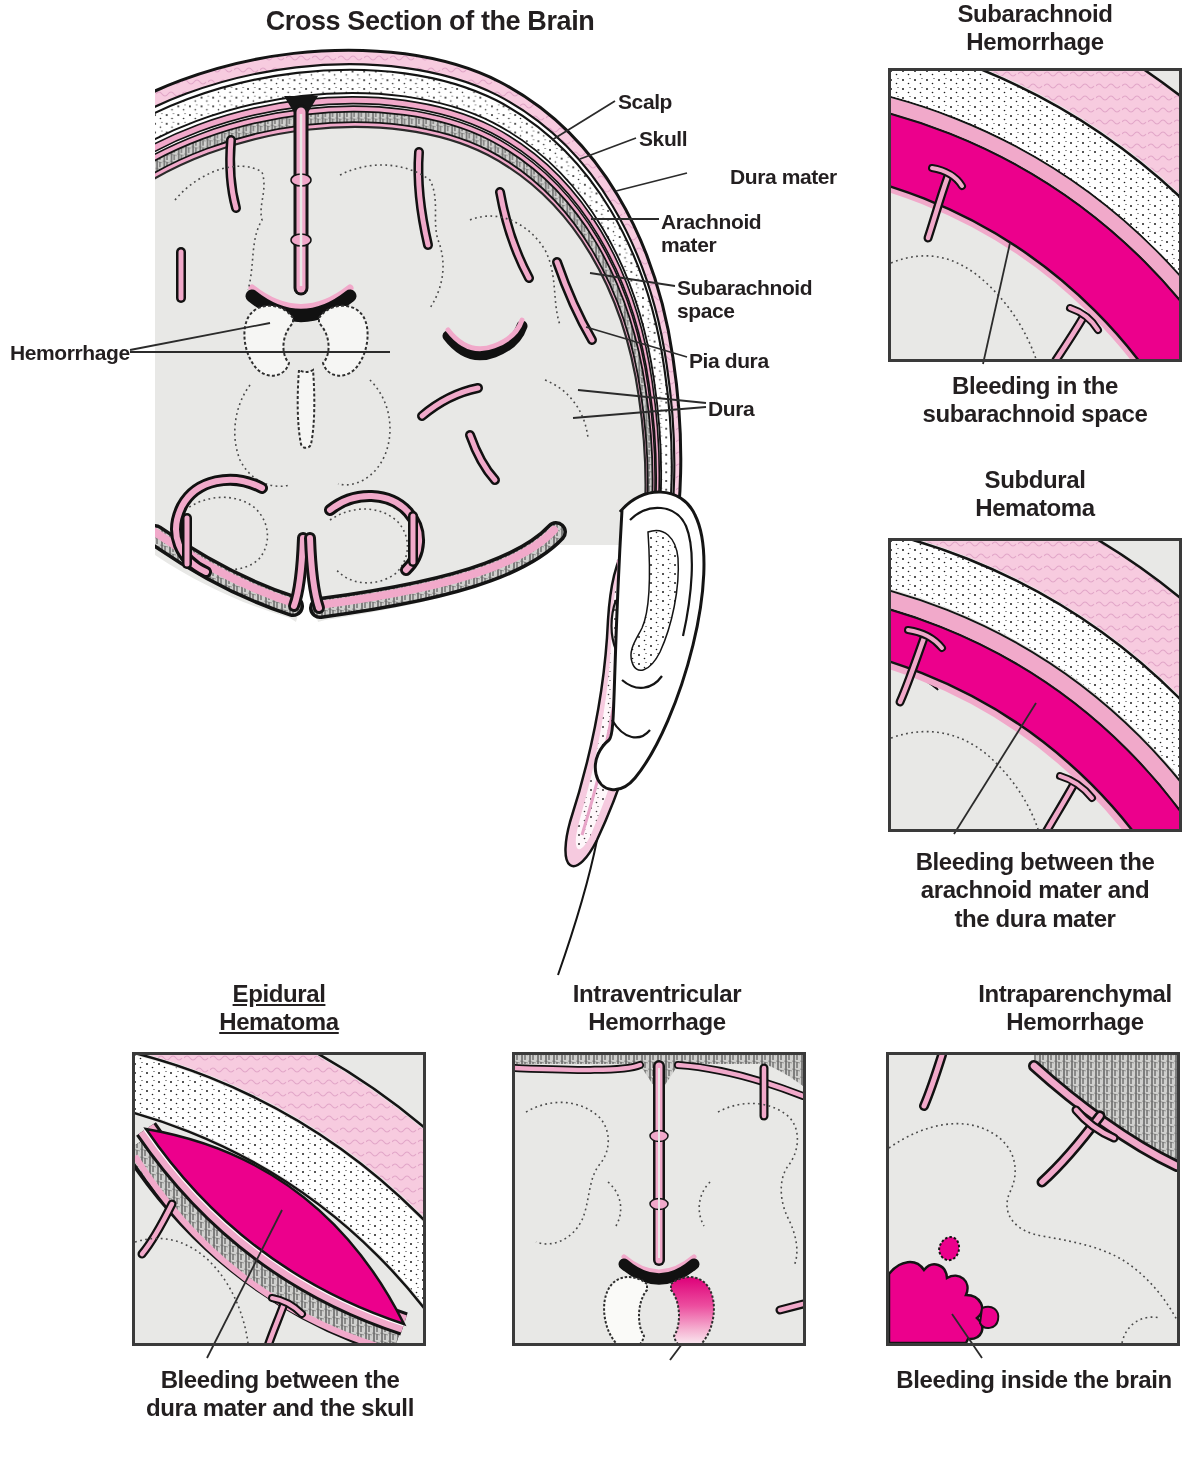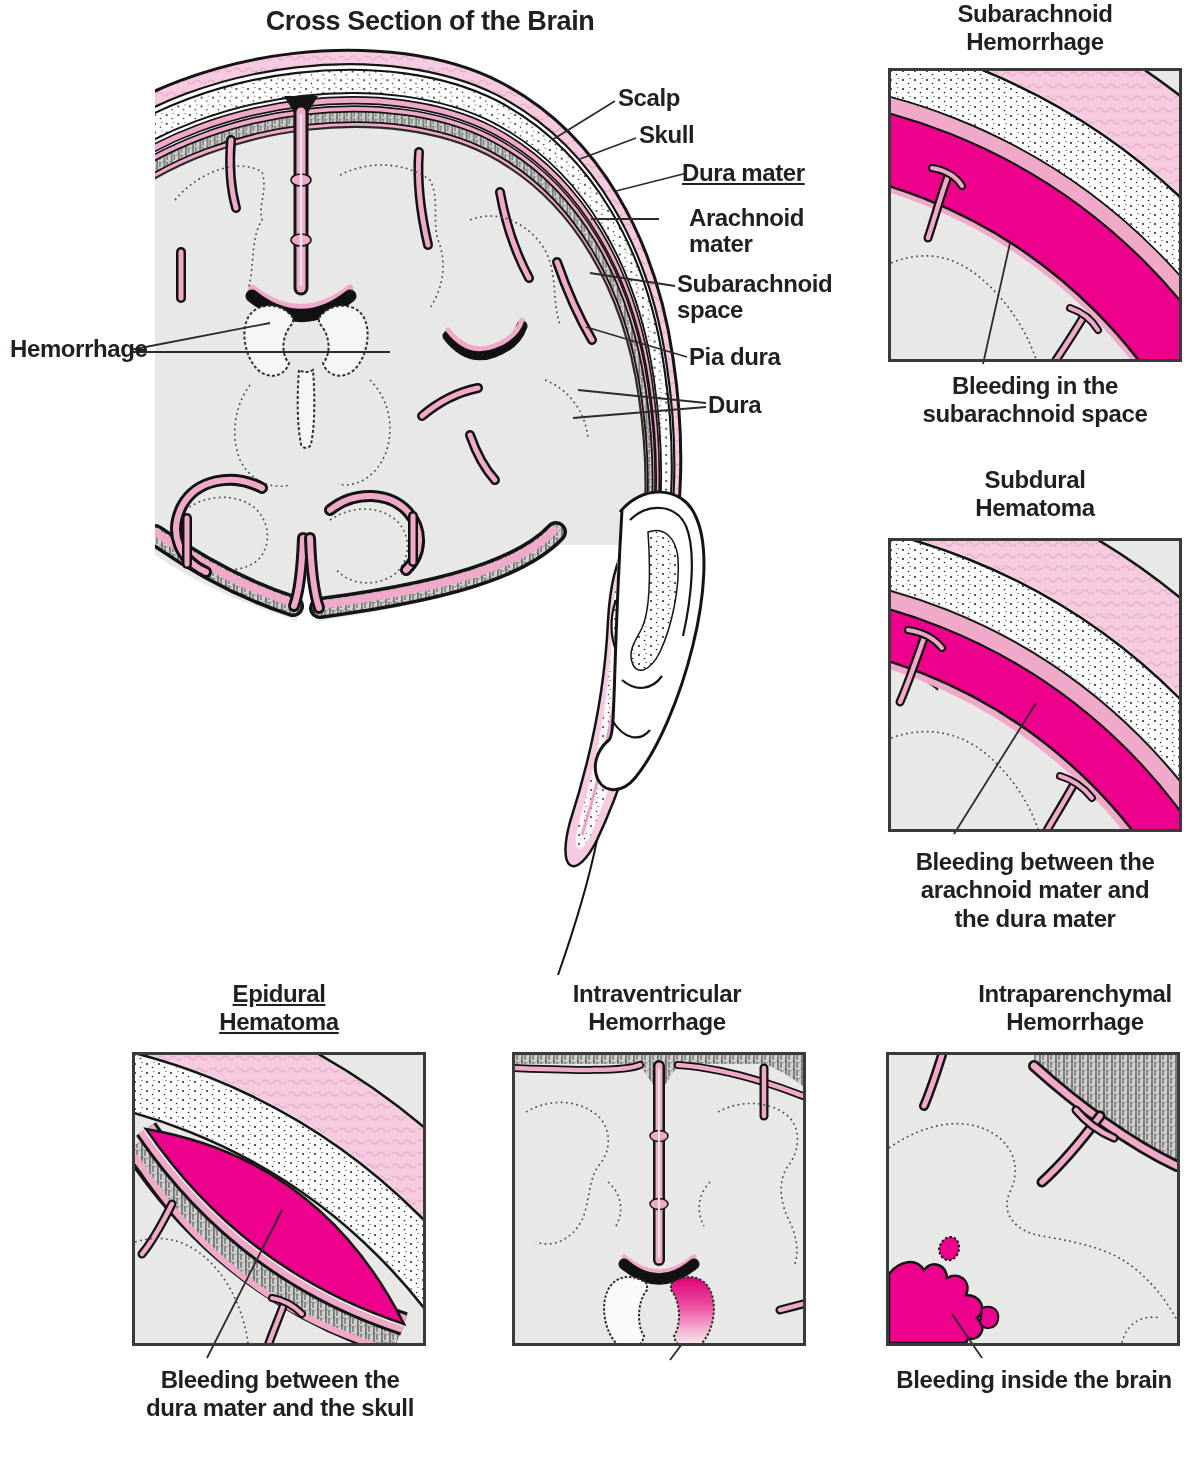--- a/index.html
+++ b/index.html
@@ -1,19 +1,19 @@
 <!DOCTYPE html>
 <html><head>
 <meta charset="utf-8">
 <style>
   html,body{margin:0;padding:0;background:#fff;}
   .canvas{position:relative;width:1200px;height:1468px;background:#fff;overflow:hidden;
           font-family:"Liberation Sans", sans-serif;color:#231F20;padding-left:25px;}
   .ttl{position:absolute;font-weight:700;font-size:27px;letter-spacing:-0.4px;text-align:center;}
-  .lbl{position:absolute;font-weight:700;font-size:24px;letter-spacing:-0.4px;line-height:1.08;white-space:pre-line;}
+  .lbl{position:absolute;font-weight:700;font-size:21px;letter-spacing:-0.4px;line-height:1.08;white-space:pre-line;margin-top:6px;}
   .ptitle{position:absolute;font-weight:700;font-size:24px;letter-spacing:-0.4px;line-height:1.15;
           text-align:center;white-space:pre-line;}
   .pcap{position:absolute;font-weight:700;font-size:24px;letter-spacing:-0.4px;line-height:1.18;
         text-align:center;white-space:pre-line;}
   svg{position:absolute;overflow:visible;}
 </style>
 </head>
 <body>
 
 <div class="canvas">
@@ -165,22 +165,22 @@
       <path d="M 706,363 L 578,350"></path>
       <path d="M 706,367 L 573,378"></path>
       <path d="M 130,310 L 270,283"></path>
       <path d="M 130,312 L 390,312"></path>
     </g>
   </svg>
 
   <div class="lbl" style="left:10px;top:336px;width:120px;">Hemorrhage</div>
   <div class="lbl" style="left:618px;top:85px;">Scalp</div>
   <div class="lbl" style="left:639px;top:122px;">Skull</div>
-  <div class="lbl" style="left:682px;top:160px;text-decoration:underline;">Dura mater</div>
-  <div class="lbl" style="left:689px;top:205px;width:140px;">Arachnoid
+  <div class="lbl" style="left:730px;top:160px;">Dura mater</div>
+  <div class="lbl" style="left:661px;top:205px;width:140px;">Arachnoid
 mater</div>
   <div class="lbl" style="left:677px;top:271px;width:180px;">Subarachnoid
 space</div>
   <div class="lbl" style="left:689px;top:344px;">Pia dura</div>
   <div class="lbl" style="left:708px;top:392px;">Dura</div>
 
   <div class="ptitle" style="left:888px;top:0px;width:294px;">Subarachnoid
 Hemorrhage</div>
   <svg style="left:888px;top:68px" width="294" height="300" viewBox="0 0 294 300">
     <defs>

